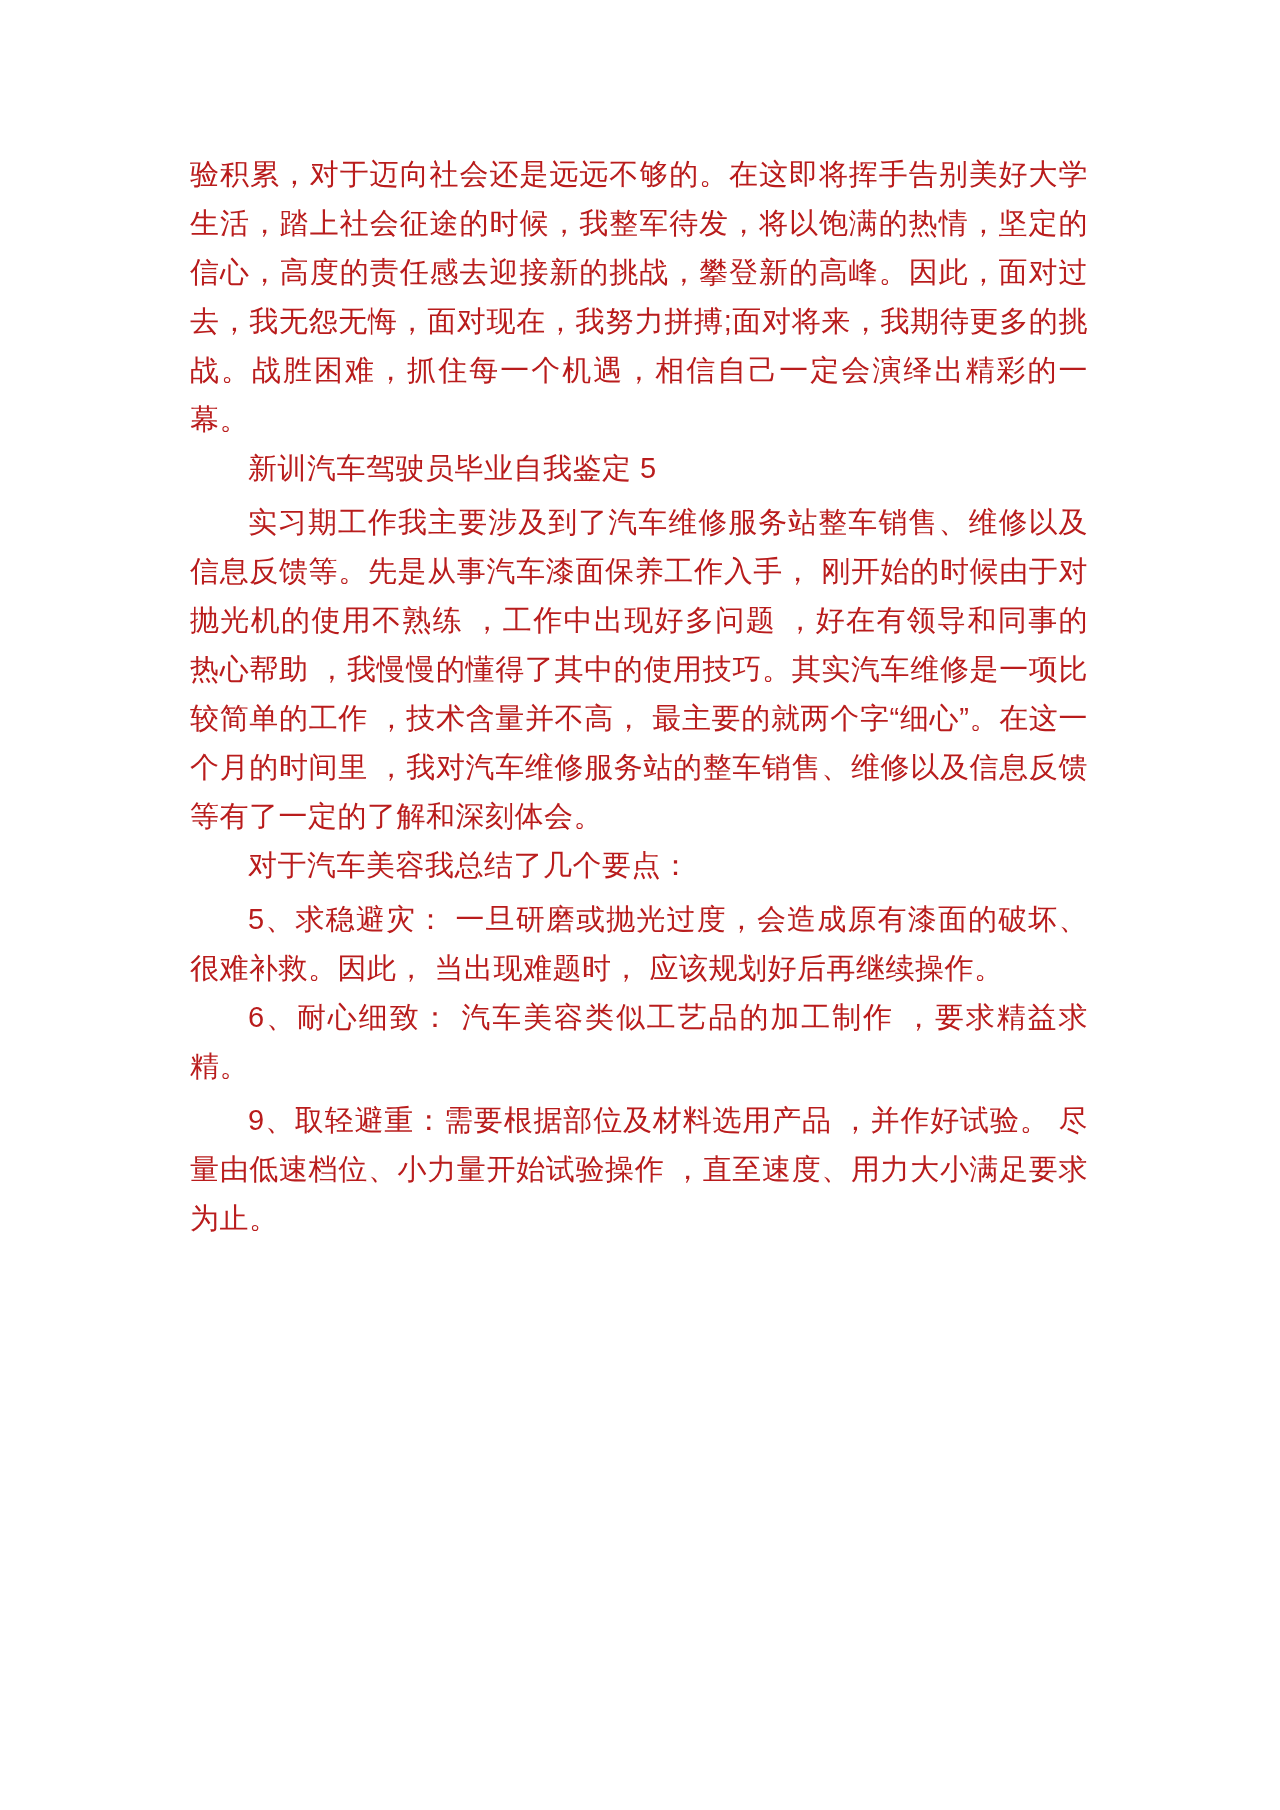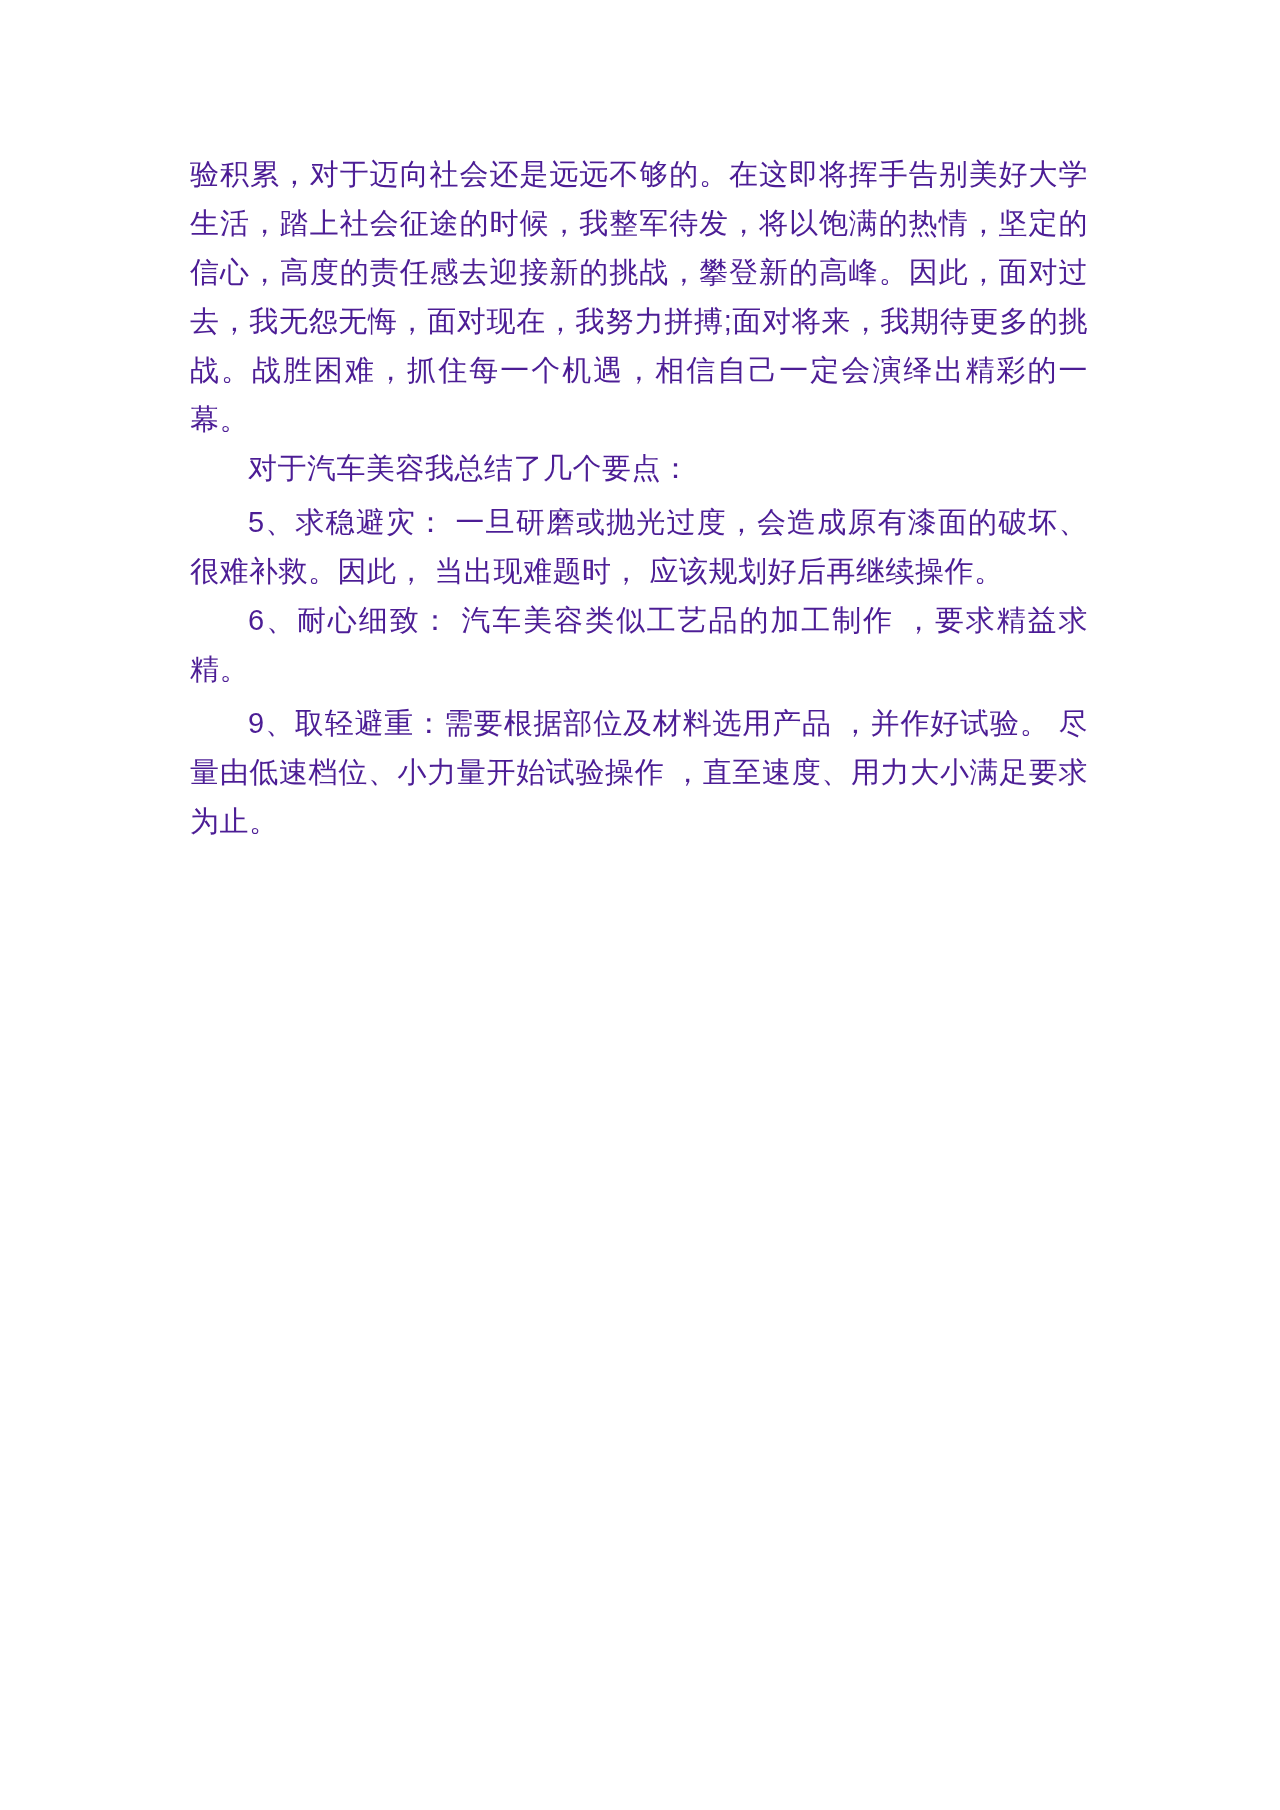--- a/index.html
+++ b/index.html
@@ -10,21 +10,21 @@
   .page {
     position: relative;
     width: 1280px;
     height: 1810px;
     margin: 0 auto;
     background: #ffffff;
     overflow: hidden;
     box-sizing: border-box;
     padding: 150px 192px 0 190px;
     font-family: "Liberation Sans", "DejaVu Sans", sans-serif;
-    color: #4c1d95;
+    color: #b91c1c;
   }
   .doc p {
     margin: 0;
     font-size: 29px;
     line-height: 49px;
     text-align: justify;
     text-justify: inter-ideograph;
     letter-spacing: 0.5px;
   }
   .doc p.indent {
@@ -34,22 +34,24 @@
     margin-top: 5px;
   }
 </style>
 </head>
 <body>
 
 <div class="page">
   <div class="doc">
     <p>验积累，对于迈向社会还是远远不够的。在这即将挥手告别美好大学生活，踏上社会征途的时候，我整军待发，将以饱满的热情，坚定的信心，高度的责任感去迎接新的挑战，攀登新的高峰。因此，面对过去，我无怨无悔，面对现在，我努力拼搏;面对将来，我期待更多的挑战。战胜困难，抓住每一个机遇，相信自己一定会演绎出精彩的一幕。</p>
 
+    <p class="indent">新训汽车驾驶员毕业自我鉴定 5</p>
 
 
+    <p class="indent gap">实习期工作我主要涉及到了汽车维修服务站整车销售、维修以及信息反馈等。先是从事汽车漆面保养工作入手， 刚开始的时候由于对抛光机的使用不熟练 ，工作中出现好多问题 ，好在有领导和同事的热心帮助 ，我慢慢的懂得了其中的使用技巧。其实汽车维修是一项比较简单的工作 ，技术含量并不高， 最主要的就两个字“细心”。在这一个月的时间里 ，我对汽车维修服务站的整车销售、维修以及信息反馈等有了一定的了解和深刻体会。</p>
 
     <p class="indent">对于汽车美容我总结了几个要点：</p>
 
     <p class="indent gap">5、求稳避灾： 一旦研磨或抛光过度，会造成原有漆面的破坏、 很难补救。因此， 当出现难题时， 应该规划好后再继续操作。</p>
 
     <p class="indent">6、耐心细致： 汽车美容类似工艺品的加工制作 ，要求精益求精。</p>
 
 
     <p class="indent gap">9、取轻避重：需要根据部位及材料选用产品 ，并作好试验。 尽量由低速档位、小力量开始试验操作 ，直至速度、用力大小满足要求为止。</p>
 

